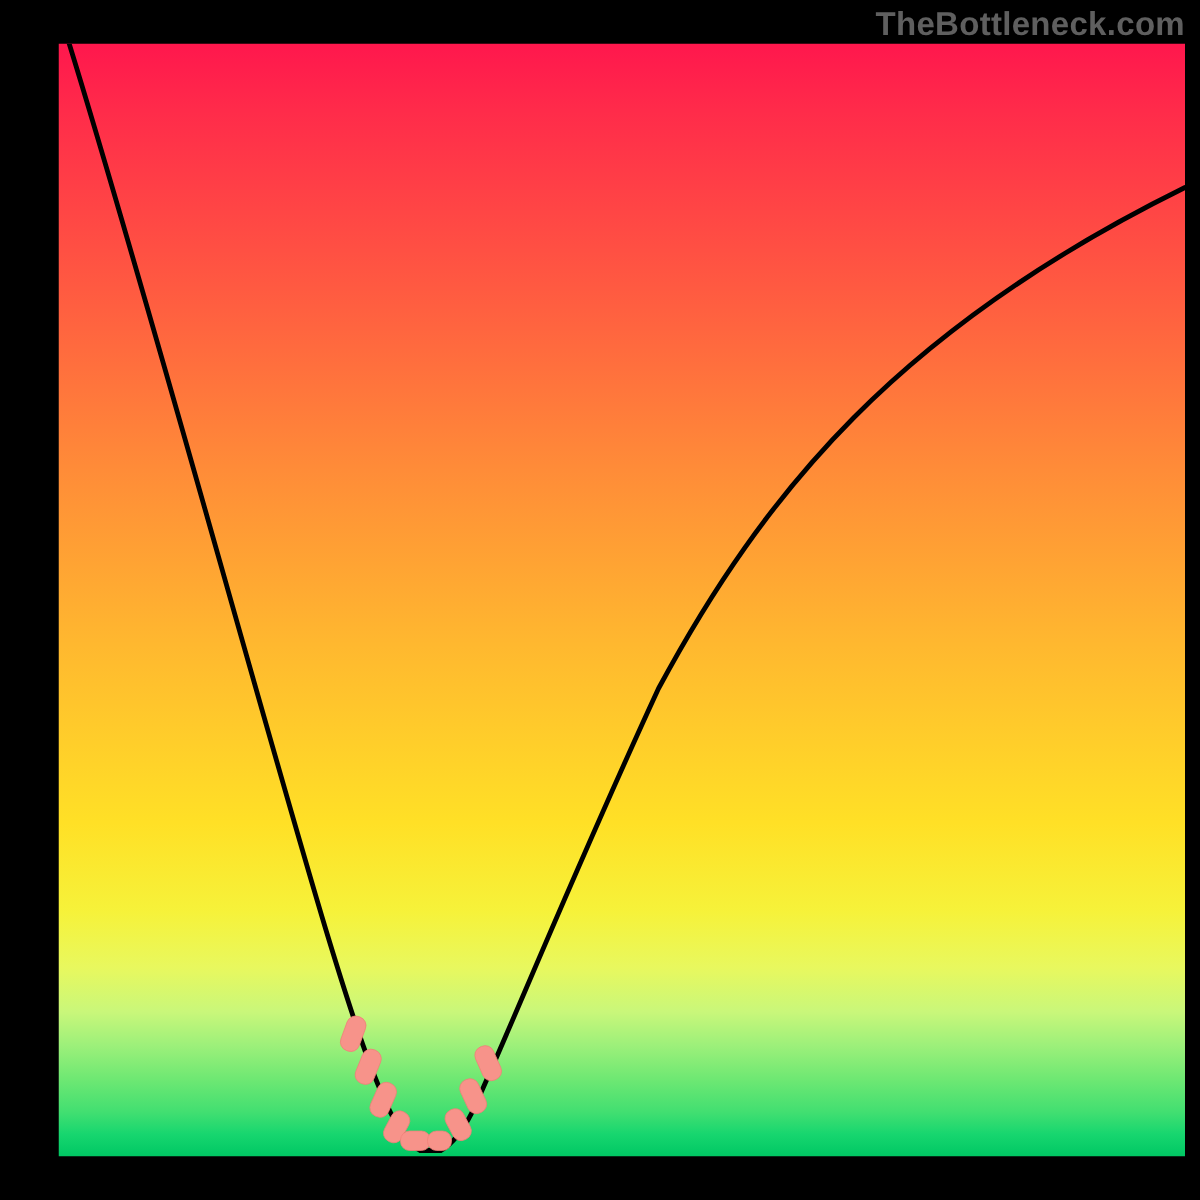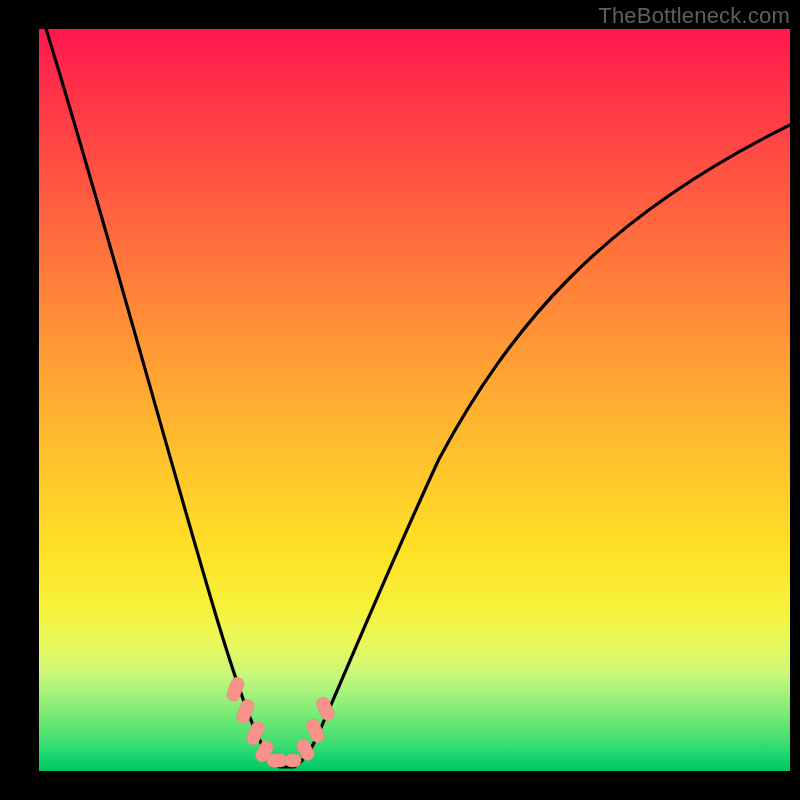--- a/index.html
+++ b/index.html
@@ -59,21 +59,21 @@
     width: 751px;
     height: 742px;
   }
   .watermark {
     position: absolute;
     top: 3px;
     right: 10px;
     color: #5f5f5f;
     font-size: 22px;
     letter-spacing: 0.2px;
-    font-weight: 400;
+    font-weight: 700;
   }
 </style>
 </head>
 <body>
 
 <div class="frame">
 
   <div class="plot">
     <div class="gradient"></div>
 

